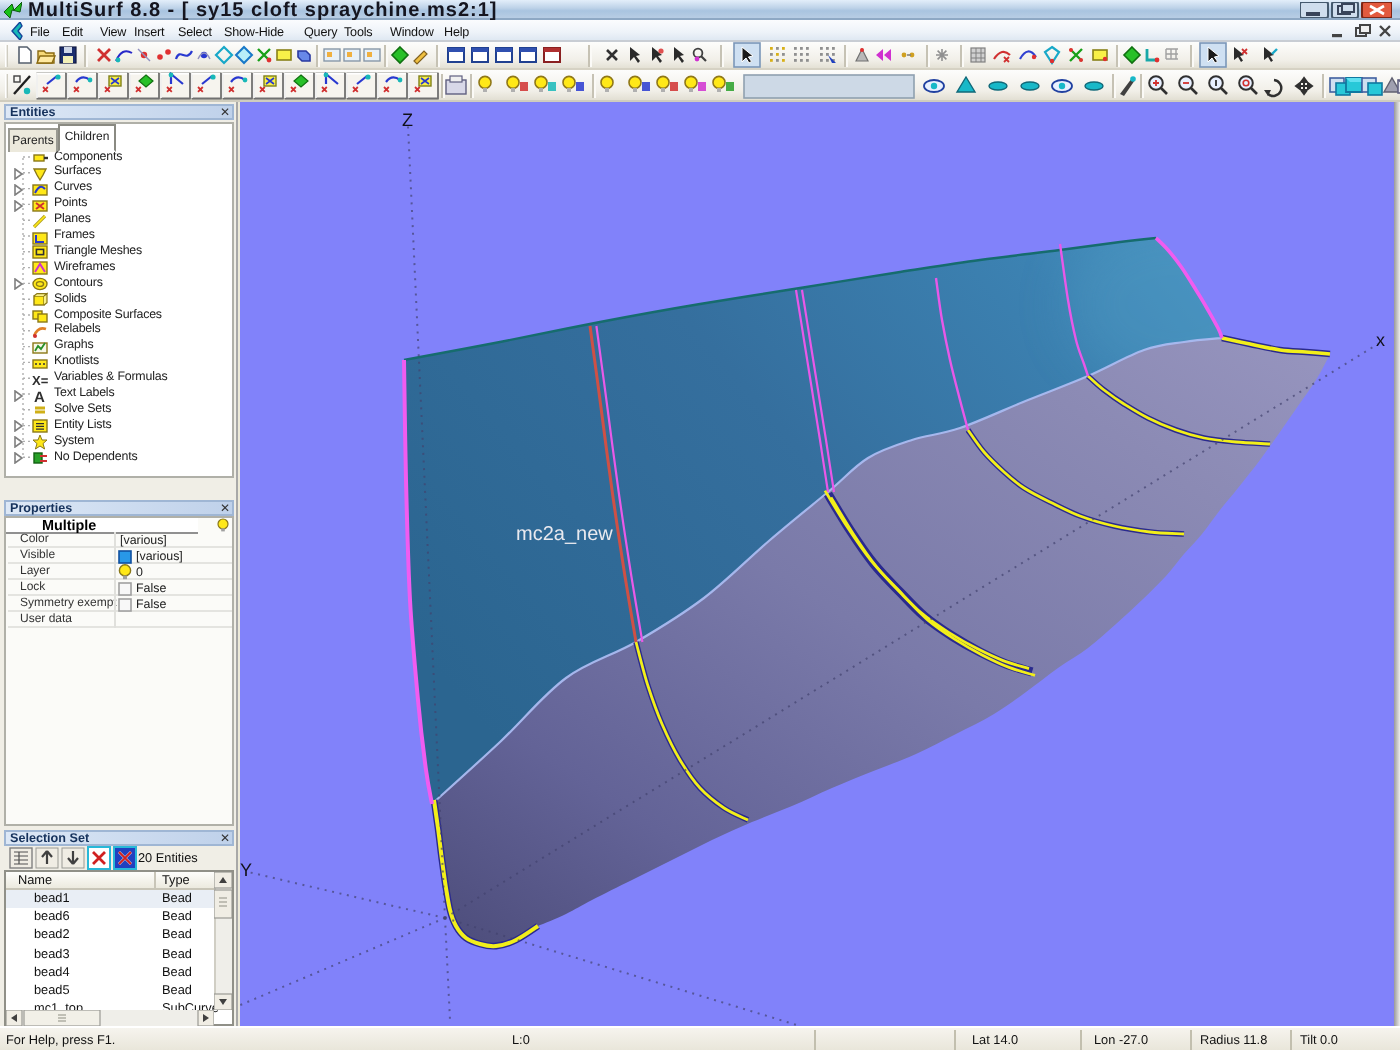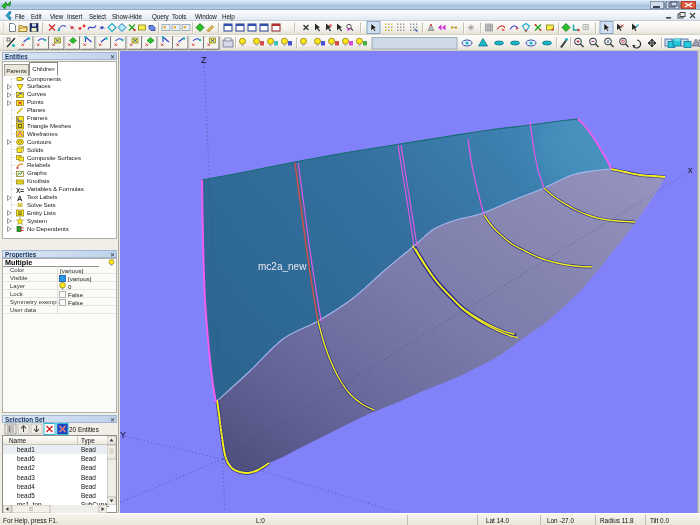--- a/index.html
+++ b/index.html
@@ -24,20 +24,21 @@
 
 #vp{left:120px;top:51px;width:580px;height:462px;background:#8182fa;}
 
 </style></head>
 <body>
 
 <div id="title" class="abs">
  <svg class="abs" style="left:2px;top:1px" width="9" height="8" viewBox="0 0 9 8">
   <path d="M0 5 L4 1 L5 4 L9 0 L8 5 L4 4 L3 8 Z" fill="#18c018" stroke="#0a5a0a" stroke-width="0.5"></path>
  </svg>
+ <span class="txt">MultiSurf 8.8 - [ sy15 cloft spraychine.ms2:1]</span>
  <svg class="abs" style="right:4px;top:1px" width="46" height="8" viewBox="0 0 46 8">
   <rect x="0" y="0" width="14" height="8" rx="1" fill="#cfdded" stroke="#45596e"></rect>
   <rect x="3" y="5" width="7" height="2" fill="#39445a"></rect>
   <rect x="16" y="0" width="13" height="8" rx="1" fill="#cfdded" stroke="#45596e"></rect>
   <rect x="19" y="2" width="6" height="4" fill="none" stroke="#39445a"></rect>
   <rect x="21" y="1" width="6" height="4" fill="#cfdded" stroke="#39445a"></rect>
   <rect x="31" y="0" width="15" height="8" rx="1" fill="#e25a3e" stroke="#7e2616"></rect>
   <path d="M35 2 L42 6 M42 2 L35 6" stroke="#fff" stroke-width="1.3"></path>
  </svg>
 </div>
@@ -495,21 +496,21 @@
 <svg class="abs" style="left:7px;top:175.1px" width="5" height="6" viewBox="0 0 5 6">
       <path d="M0.5 0.5 L4 3 L0.5 5.5 Z" fill="none" stroke="#808080" stroke-width="0.8"></path>
     </svg>
 <svg class="abs" style="left:16px;top:174.1px" width="8" height="8" viewBox="0 0 8 8">
       <rect x="1" y="1.5" width="4" height="5" fill="#28a028" stroke="#106010" stroke-width="0.7"></rect>
       <path d="M4 3 h3.5 M4 5.5 h3.5" stroke="#d03030" stroke-width="1.1"></path>
     </svg>
 <span class="abs ptxt" style="left:27px;top:173.6px;white-space:nowrap;">No Dependents</span>
 <div class="phead" style="top:199px;">Properties<span class="x">✕</span></div>
 <div class="abs" style="left:2px;top:207px;width:115px;height:155px;background:#fbfbf8;border:1px solid #b0b0a8;"></div>
-<div class="abs" style="left:3px;top:207.5px;width:96px;height:8px;background:#fff;border-bottom:1px solid #909090;font-size:7.2px;font-weight:bold;color:#000;line-height:8px;padding-left:2px;">Multiple</div>
+<div class="abs" style="left:3px;top:207.5px;width:96px;height:8px;background:#fff;border-bottom:1px solid #909090;font-size:7.2px;font-weight:bold;color:#000;line-height:8px;padding-left:18px;">Multiple</div>
 <svg class="abs" style="left:108px;top:208px" width="7" height="7" viewBox="0 0 7 7">
       <circle cx="3.5" cy="3" r="2.5" fill="#ffe818" stroke="#8a7818" stroke-width="0.6"></circle>
       <rect x="2.6" y="5.2" width="1.8" height="1.5" fill="#a0a0a0"></rect>
     </svg>
 <div class="abs" style="left:4px;top:215px;width:112px;height:8px;border-bottom:1px solid #e4e4e0;"></div>
 <span class="abs" style="left:10px;top:215.5px;font-size:6px;color:#333;white-space:nowrap;">Color</span>
 <span class="abs" style="left:60px;top:215.5px;font-size:6.2px;color:#222;white-space:nowrap;">[various]</span>
 <div class="abs" style="left:4px;top:223px;width:112px;height:8px;border-bottom:1px solid #e4e4e0;"></div>
 <span class="abs" style="left:10px;top:223.5px;font-size:6px;color:#333;white-space:nowrap;">Visible</span>
 <svg class="abs" style="left:59px;top:223.5px" width="7" height="7" viewBox="0 0 7 7">

